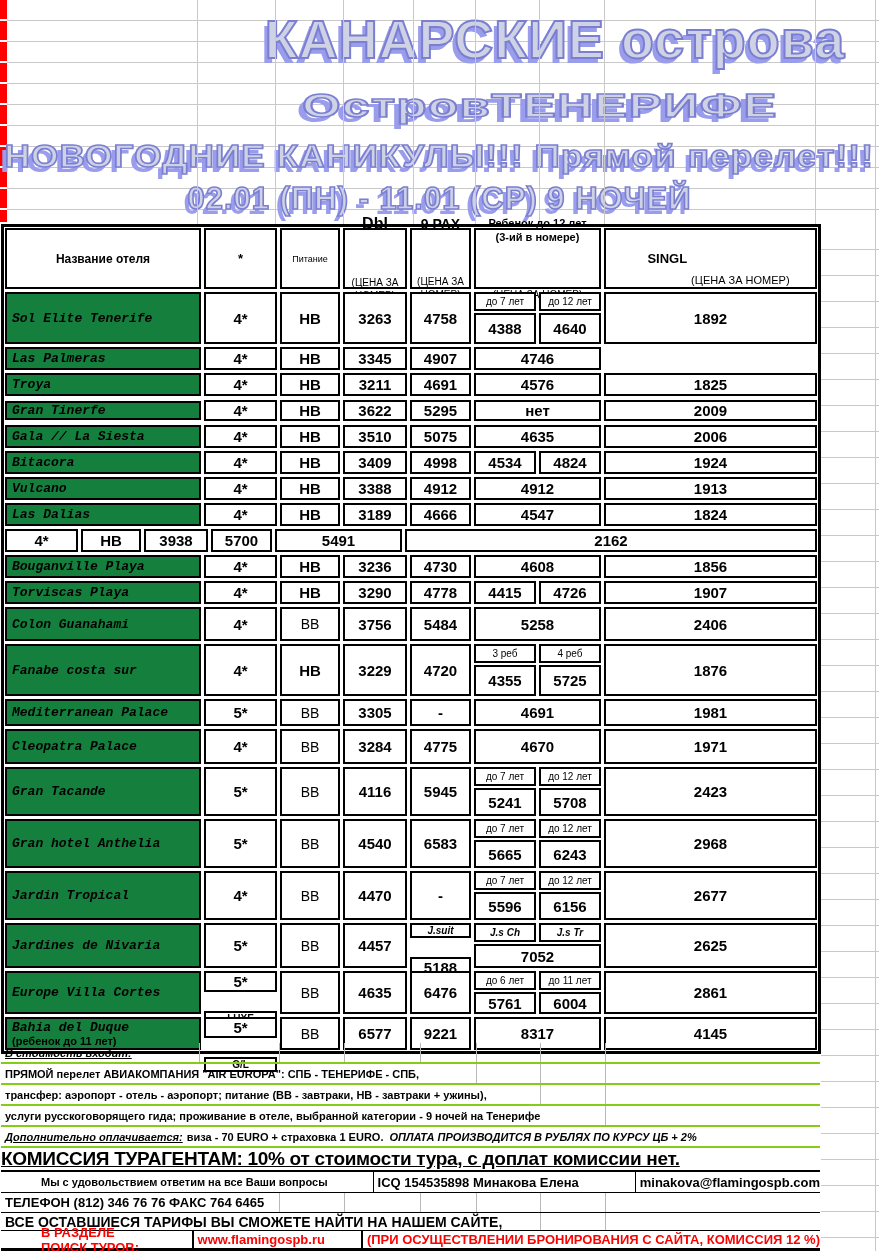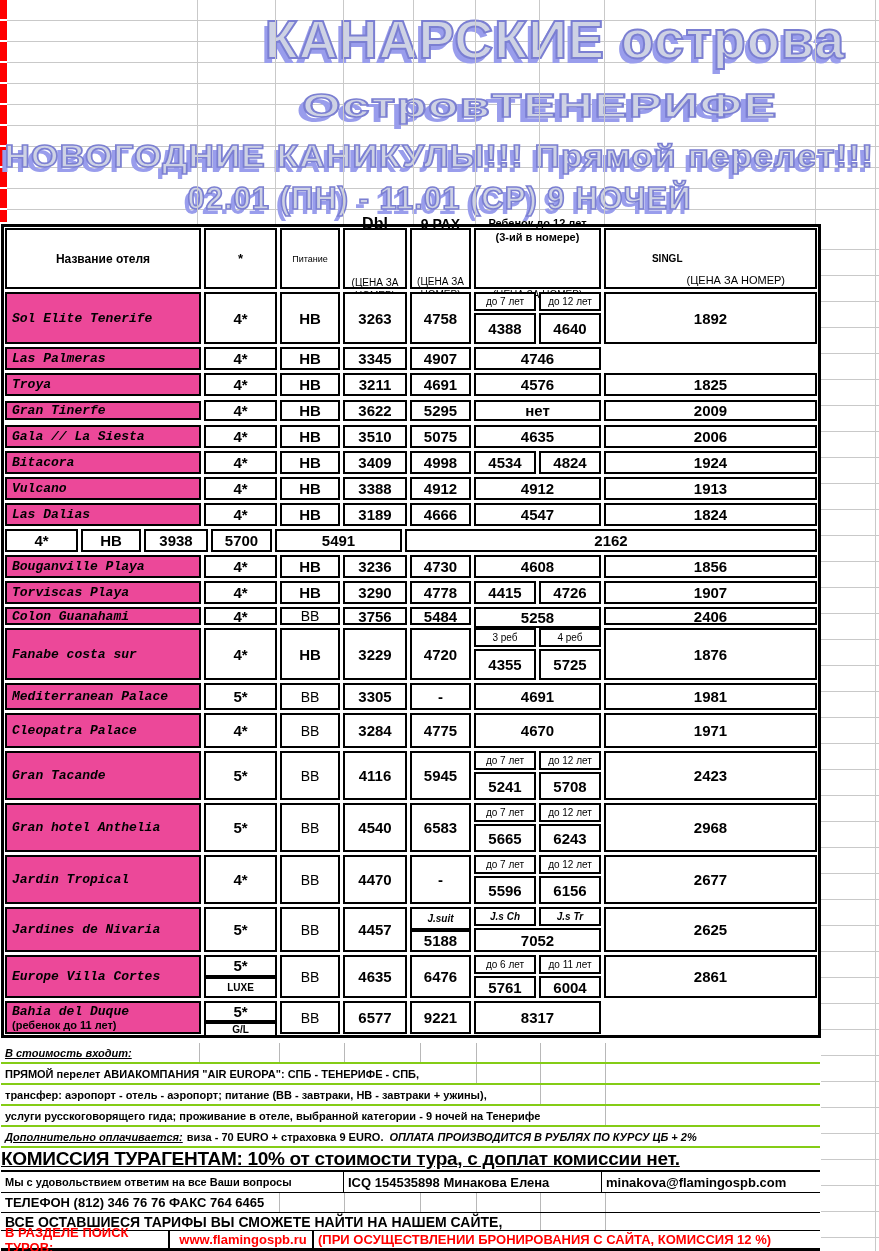--- a/index.html
+++ b/index.html
@@ -23,30 +23,30 @@
   #title-promo span{display:inline-block;transform:scaleX(1.1);transform-origin:center;}
   #title-dates{top:181px;left:0;width:879px;font-size:31px;}
 
   
   #price-table{position:absolute;left:1px;top:224px;width:820px;box-sizing:border-box;
     border:3px solid #000;background:#fff;padding:1px;
     display:flex;flex-direction:column;gap:3px;}
   .p-row{display:flex;gap:3px;}
   .cell{border:2px solid #000;box-sizing:border-box;background:#fff;
     display:flex;align-items:center;justify-content:center;text-align:center;}
-  .hotel-cell{width:196px;background:#ec4899;flex-direction:column;
+  .hotel-cell{width:196px;background:#15803d;flex-direction:column;
     align-items:flex-start;justify-content:center;padding-left:5px;text-align:left;}
   .stars-col{width:73px;}.meal-col{width:60px;}.dbl-col{width:64px;}.pax3-col{width:61px;}
   .child-area{width:127px;display:flex;flex-direction:column;gap:2px;}
   .child-row{display:flex;gap:3px;flex:1;}
   .child-row.labels{flex:0 0 19px;}
   .chalf{flex:1;}
   .cfull{flex:1;}
   .singl-col{flex:1;}
-  .vsplit{display:flex;flex-direction:column;gap:0;}
+  .vsplit{display:flex;flex-direction:column;gap:19px;}
   .vsplit .sub{flex:1;border:2px solid #000;box-sizing:border-box;background:#fff;
     display:flex;align-items:center;justify-content:center;}
 
   .num{font-weight:bold;font-size:15px;}
   .b{font-weight:bold;font-size:15px;}
   .light{font-weight:normal;font-size:14px;}
   .hname{font-family:"Liberation Mono","DejaVu Sans Mono",monospace;
     font-weight:bold;font-style:italic;font-size:13px;white-space:nowrap;}
   .hname2{font-weight:bold;font-size:11px;}
   .clab{font-size:10px;font-weight:normal;}
@@ -58,21 +58,21 @@
     padding-left:0;text-align:center;}
   .hhotel{font-weight:bold;font-size:12px;}
   .hstars{font-weight:bold;font-size:13px;}
   .hmeal{font-size:9px;font-weight:normal;}
   .hmain{font-weight:bold;font-size:16px;line-height:1.15;}
   .hmain2{font-weight:bold;font-size:14px;line-height:1.2;}
   .hsub{font-size:10px;font-weight:normal;line-height:1.25;margin-top:44px;}
   .col2line{flex-direction:column;}
   .childhead{flex-direction:column;line-height:1.3;}
   .hb1{font-weight:bold;font-size:11px;}
-  .singlhead .hmain3{font-weight:bold;font-size:10px;margin-left:16px;}
+  .singlhead .hmain3{font-weight:bold;font-size:13px;margin-left:16px;}
   .singlhead .hsub{font-size:11px;margin-left:4px;}
 
   
   #included{position:absolute;left:1px;top:1043px;width:819px;}
   .inc-row{height:21px;border-bottom:2px solid #84cc16;box-sizing:border-box;
     display:flex;align-items:center;padding-left:4px;font-size:11px;font-weight:bold;
     position:relative;white-space:nowrap;}
   .u-it{font-style:italic;text-decoration:underline;margin-right:4px;}
   .it{font-style:italic;margin-left:6px;}
   .fvg{position:absolute;top:0;bottom:0;width:1px;background:#b8b8b8;}
@@ -81,21 +81,21 @@
     box-sizing:border-box;border-bottom:2px solid #000;display:flex;align-items:center;}
   #commission-row span{font-size:19px;font-weight:bold;text-decoration:underline;
     white-space:nowrap;letter-spacing:-0.3px;}
 
   .c-row{position:absolute;left:1px;width:819px;box-sizing:border-box;
     border-bottom:1px solid #000;display:flex;align-items:center;position:absolute;}
   #row-questions{top:1172px;height:21px;}
   #row-phone{top:1193px;height:20px;padding-left:4px;font-size:13px;font-weight:bold;}
   #row-site{top:1213px;height:18px;padding-left:4px;font-size:14px;font-weight:bold;}
   #row-search{top:1231px;height:20px;border-bottom:3px solid #000;border-top:none;color:#ff0000;}
-  .seg{height:100%;display:flex;align-items:center;box-sizing:border-box;padding-left:4px;}
+  .seg{height:100%;display:flex;align-items:center;box-sizing:border-box;padding-left:4px;margin-left:36px;}
   .seg.sep{border-left:1px solid #000;}
   #row-questions .q1{width:342px;font-size:11px;font-weight:bold;}
   #row-questions .q2{width:258px;font-size:13px;font-weight:bold;}
   #row-questions .q3{flex:1;font-size:13px;font-weight:bold;}
   #row-search .s1{width:167px;font-size:13px;font-weight:bold;}
   #row-search .s2{width:144px;font-size:13px;font-weight:bold;justify-content:center;border-left:2px solid #000;}
   #row-search .s3{flex:1;font-size:13px;font-weight:bold;border-left:2px solid #000;white-space:nowrap;}
 
   
   #right-grid{position:absolute;left:821px;top:224px;width:58px;height:1027px;
@@ -281,21 +281,21 @@
         <div class="cell meal-col b">HB</div>
         <div class="cell dbl-col num">3290</div>
         <div class="cell pax3-col num">4778</div>
         <div class="child-area">
           <div class="child-row">
             <div class="cell chalf num">4415</div>
             <div class="cell chalf num">4726</div>
           </div>
         </div>
         <div class="cell singl-col num">1907</div>
-      </div><div class="p-row" style="height: 18px;">
+      </div><div class="p-row" style="height: 34px;">
         <div class="cell hotel-cell">
           <span class="hname">Colon Guanahami</span>
         </div>
         <div class="cell stars-col b">4*</div>
         <div class="cell meal-col light">BB</div>
         <div class="cell dbl-col num">3756</div>
         <div class="cell pax3-col num">5484</div>
         <div class="child-area">
           <div class="cell cfull num">5258</div>
         </div>
@@ -451,20 +451,21 @@
         <div class="stars-col vsplit">
           <div class="sub b">5*</div>
           <div class="sub smallcap">G/L</div>
         </div>
         <div class="cell meal-col light">BB</div>
         <div class="cell dbl-col num">6577</div>
         <div class="cell pax3-col num">9221</div>
         <div class="child-area">
           <div class="cell cfull num">8317</div>
         </div>
+        <div class="cell singl-col num">4145</div>
       </div></div>
 </div>
 
 <div id="right-grid">
     <div class="vgrid"></div>
   </div>
 
 <div id="included">
   <div class="inc-row" id="inc0">
       <span class="u-it">В стоимость входит:</span>
@@ -486,21 +487,21 @@
       <span>трансфер: аэропорт - отель - аэропорт; питание (ВВ - завтраки,  НВ - завтраки + ужины),</span>
       <div class="fvg" style="left: 539px;"></div>
       <div class="fvg" style="left: 604px;"></div>
     </div>
   <div class="inc-row" id="inc3">
       <span>услуги русскоговорящего гида; проживание в отеле, выбранной категории -  9 ночей на Тенерифе</span>
       <div class="fvg" style="left: 604px;"></div>
     </div>
   <div class="inc-row" id="inc4">
     <span class="u-it">Дополнительно оплачивается:</span>
-    <span>виза - 70 EURO + страховка 9 EURO.</span>
+    <span>виза - 70 EURO + страховка 1 EURO.</span>
     <span class="it">ОПЛАТА ПРОИЗВОДИТСЯ В РУБЛЯХ ПО КУРСУ ЦБ + 2%</span>
   </div>
 </div>
 
 <div id="commission-row">
   <span>КОМИССИЯ ТУРАГЕНТАМ: 10% от стоимости тура, с доплат комиссии нет.</span>
 </div>
 
 <div class="c-row" id="row-questions">
   <div class="seg q1">Мы с удовольствием ответим на все Ваши вопросы</div>

